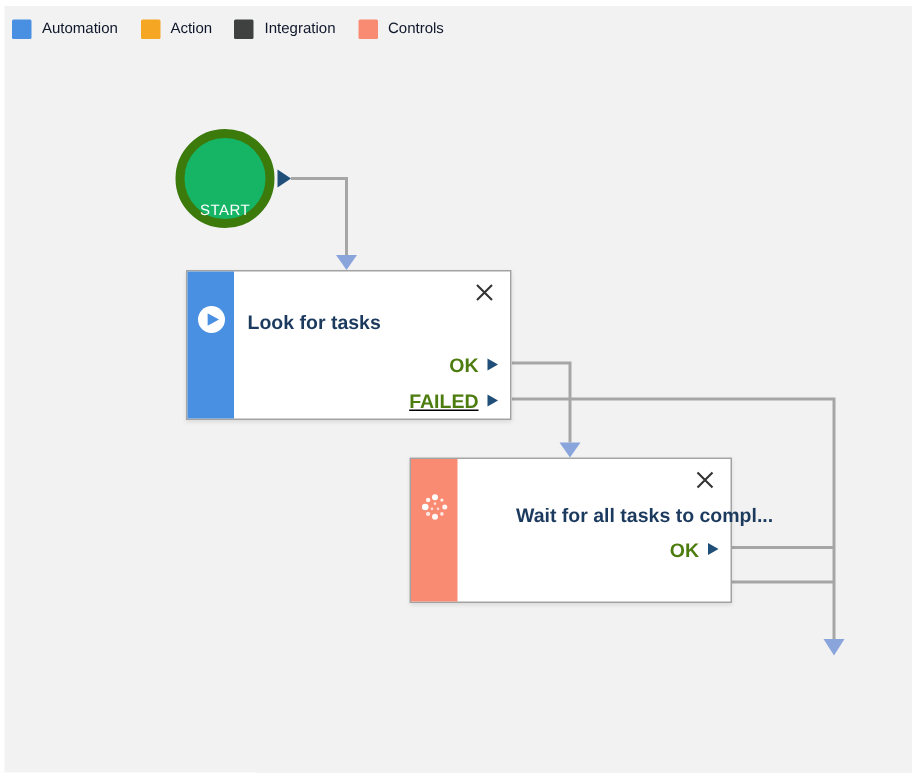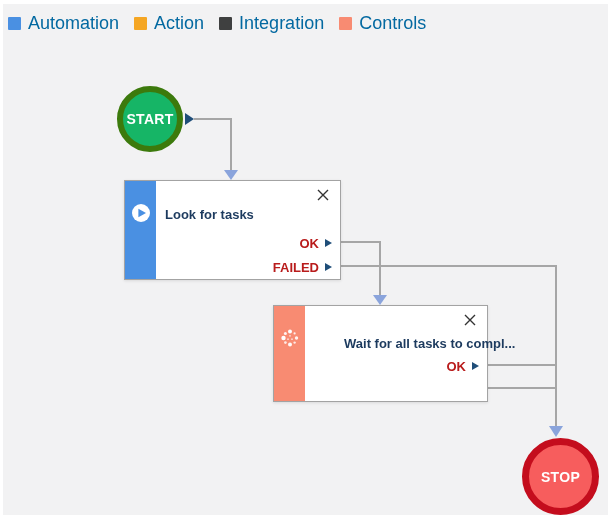--- a/index.html
+++ b/index.html
@@ -11,30 +11,30 @@
     background: #f2f2f3;
   }
 
   
   .legend {
     position: absolute; left: 5px; top: 9px;
     display: flex; align-items: center; gap: 15px;
   }
   .legend-item { display: flex; align-items: center; gap: 7px; }
   .swatch { width: 13px; height: 13px; display: inline-block; border-radius: 1px; }
-  .legend-label { font-size: 18px; color: #0369a1; }
+  .legend-label { font-size: 10px; color: #0f172a; }
 
   
   svg.connectors { position: absolute; left: -3px; top: -4px; width: 608px; height: 515px; }
 
   
   .terminal {
     position: absolute; border-radius: 50%;
-    display: flex; align-items: center; justify-content: center;
-    color: #ffffff; font-weight: bold; font-size: 14px; letter-spacing: 0.3px;
+    display: flex; align-items: flex-end; justify-content: center;
+    color: #ffffff; font-weight: normal; font-size: 10px; letter-spacing: 0.3px;
     cursor: pointer;
   }
   .start-node {
     left: 114px; top: 82px; width: 66px; height: 66px;
     border: 6px solid #3c7a0c;
   }
   .stop-node {
     left: 519px; top: 434px; width: 77px; height: 77px;
     border: 7px solid #c40d1d;
   }
@@ -65,29 +65,29 @@
     position: absolute; right: 9px; top: 6px;
     background: none; border: none; cursor: pointer; padding: 2px;
     line-height: 0;
   }
 
   .out-row {
     position: absolute; right: 8px; height: 20px;
     display: flex; align-items: center; gap: 6px;
     cursor: pointer;
   }
-  .out-label { font-size: 13px; font-weight: bold; color: #b91c1c; }
+  .out-label { font-size: 13px; font-weight: bold; color: #4d7c0f; }
   .tri {
     width: 0; height: 0; display: inline-block;
     border-top: 4.5px solid transparent;
     border-bottom: 4.5px solid transparent;
     border-left: 7px solid #1f4e79;
   }
   .card1 .row-0 { top: 52px; }
-  .card1 .row-1 { top: 76px; }
+  .card1 .row-1 { top: 76px; text-decoration: underline; }
   .card2 .row-0 { top: 50px; }
   .card2 .row-1 { top: 73px; }
 </style>
 </head>
 <body>
 
 <div class="canvas">
 
   <div class="legend">
     <div class="legend-item">
@@ -176,17 +176,14 @@
         <path d="M1 1 L11 11 M11 1 L1 11" stroke="#333333" stroke-width="1.4" fill="none"></path>
       </svg>
     </button>
     <div class="node-title">Wait for all tasks to compl...</div>
     <div class="out-row row-0">
       <span class="out-label">OK</span>
       <i class="tri"></i>
     </div>
   </div>
 
-  <div class="terminal stop-node" style="background-color: rgb(247, 93, 93);">
-    <span>STOP</span>
-  </div>
 
 </div>
 
 </body></html>

